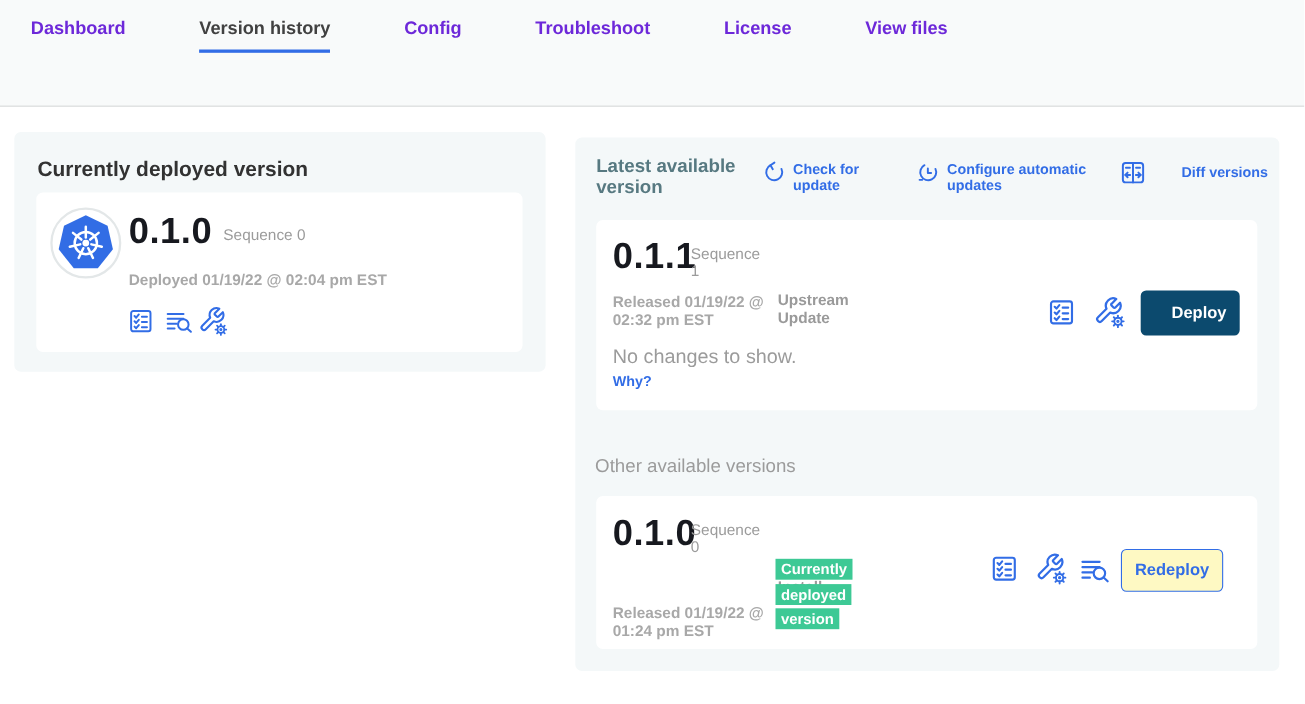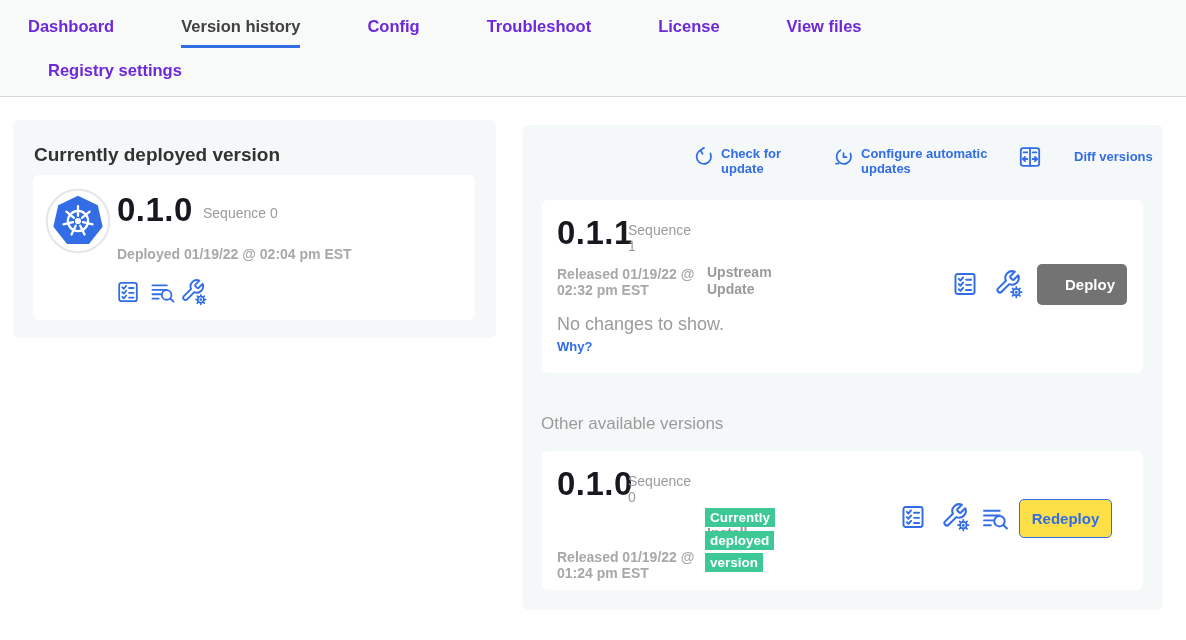--- a/index.html
+++ b/index.html
@@ -36,24 +36,24 @@
   .note      { font-size:18px; color:#9b9b9b; }
   .whylink   { font-size:13px; font-weight:bold; color:#326de6; cursor:pointer; }
 
   .hdr-actions { position:absolute; top:0; left:0; width:100%; height:60px; }
   .action { position:absolute; display:flex; gap:7px; align-items:flex-start;
             color:#326de6; font-size:13px; font-weight:bold; line-height:15px; cursor:pointer;justify-content:flex-end; }
   .action svg { flex:0 0 auto; }
 
   .icon-btn { display:inline-block; cursor:pointer; }
 
-  .btn-primary { position:absolute; background:#737373; color:#fff; border:none;
+  .btn-primary { position:absolute; background:#0c4a6e; color:#fff; border:none;
                  border-radius:5px; font-family:inherit; font-size:15px; font-weight:bold;
                  cursor:pointer;padding-left:16px; }
-  .btn-outline { position:absolute; background:#fde047; color:#326de6; border:1.5px solid #326de6;
+  .btn-outline { position:absolute; background:#fef9c3; color:#326de6; border:1.5px solid #326de6;
                  border-radius:5px; font-family:inherit; font-size:15px; font-weight:bold;
                  cursor:pointer; }
 
   .badge-wrap { position:absolute; width:80px; }
   .badge { display:inline; background:#3dc995; color:#fff; font-size:13.5px; font-weight:bold;
            line-height:22.5px; padding:2px 5px;
            -webkit-box-decoration-break:clone; box-decoration-break:clone; }
 
   .abs { position:absolute; }
   svg { display:block; }
@@ -136,23 +136,20 @@
 
   <div class="nav">
     <div class="nav-row1">
       <div class="tab">Dashboard</div>
       <div class="tab active">Version history</div>
       <div class="tab">Config</div>
       <div class="tab">Troubleshoot</div>
       <div class="tab">License</div>
       <div class="tab">View files</div>
     </div>
-    <div class="nav-row2">
-      <div class="tab">Registry settings</div>
-    </div>
   </div>
 
   <div class="card card-left">
     <div class="h-dark abs" style="left:21px; top:24px;">Currently deployed version</div>
 
     <div class="inner inner-deployed">
       <svg class="abs" style="left:12px; top:13px;" width="66" height="66">
           <use href="#i-k8s"></use>
         </svg>
 
@@ -173,20 +170,21 @@
       <span class="icon-btn abs" style="left:147px; top:103px;">
         <svg width="28" height="28">
             <use href="#i-wrench"></use>
           </svg>
         </span>
     </div>
   </div>
 
   <div class="card card-right">
 
+    <div class="h-slate abs" style="left:19px; top:16px; width:145px;">Latest available version</div>
 
     <div class="hdr-actions">
       <div class="action" style="left:170px; top:21px; width:110px;">
         <svg width="21" height="21">
             <use href="#i-refresh"></use>
           </svg>
         <span>Check for update</span>
       </div>
       <div class="action" style="left:310px; top:21px; width:160px;">
         <svg width="21" height="21">

